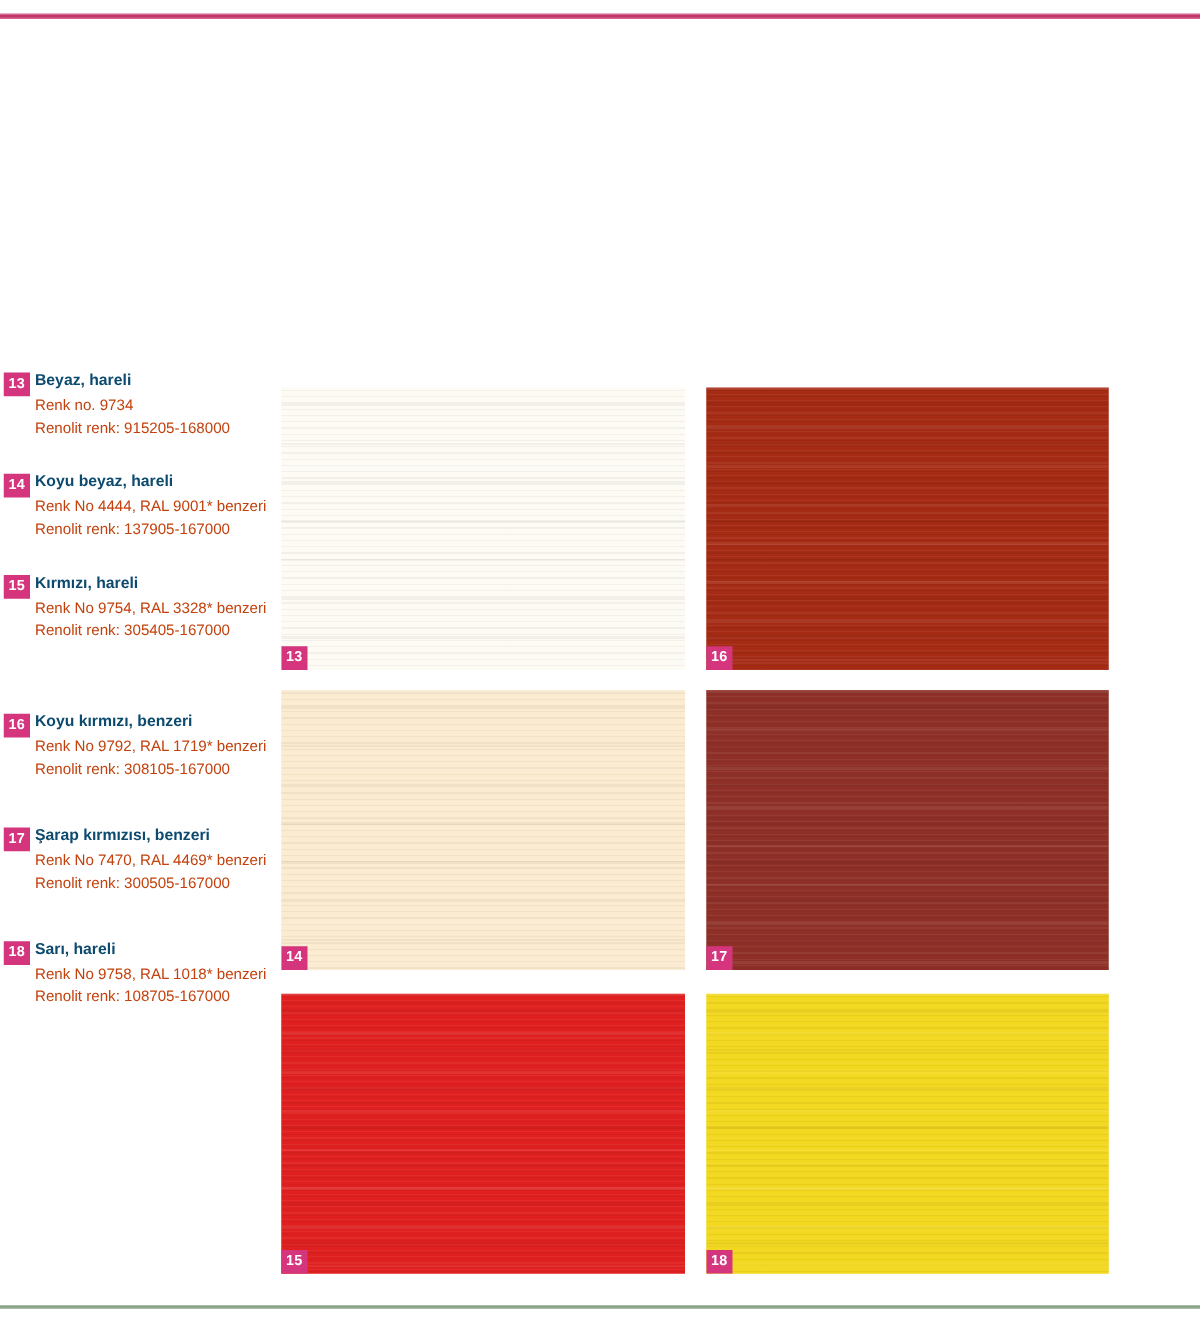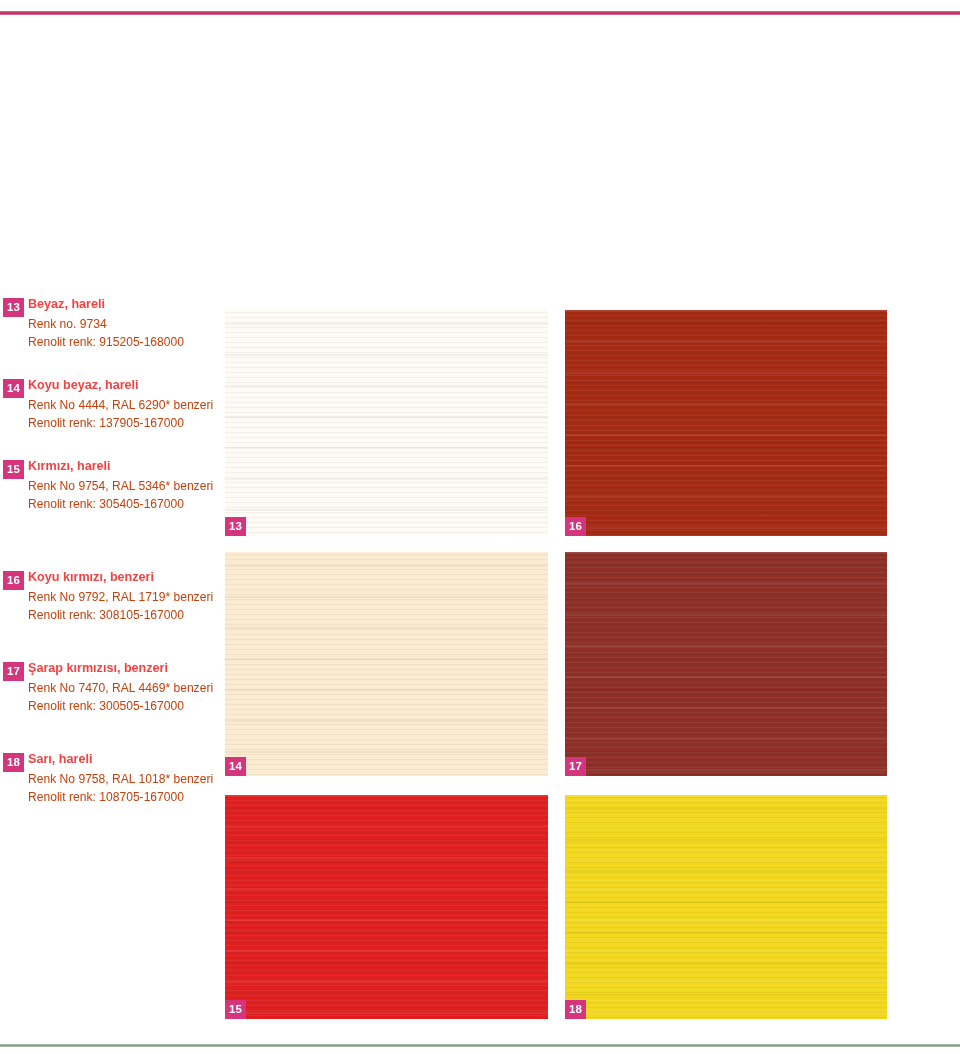--- a/index.html
+++ b/index.html
@@ -66,21 +66,21 @@
     font-size: 11.5px;
     font-weight: bold;
     line-height: 19px;
     text-align: center;
     letter-spacing: 0.2px;
   }
 
   .entry .e-title {
     font-size: 12.6px;
     font-weight: bold;
-    color: #ef4444;
+    color: #0c4a6e;
     line-height: 17px;
     margin-bottom: 3px;
     white-space: nowrap;
   }
 
   .entry .e-line {
     font-size: 12.1px;
     color: #c2410c;
     line-height: 17.5px;
     white-space: nowrap;
@@ -155,28 +155,28 @@
     <div class="entry">
       <span class="badge" style="background: rgb(212, 53, 125);">13</span>
       <div class="e-title">Beyaz, hareli</div>
       <div class="e-line">Renk no. 9734</div>
       <div class="e-line">Renolit renk: 915205-168000</div>
     </div>
 
     <div class="entry">
       <span class="badge" style="background: rgb(212, 53, 125);">14</span>
       <div class="e-title">Koyu beyaz, hareli</div>
-      <div class="e-line">Renk No 4444, RAL 6290* benzeri</div>
+      <div class="e-line">Renk No 4444, RAL 9001* benzeri</div>
       <div class="e-line">Renolit renk: 137905-167000</div>
     </div>
 
     <div class="entry">
       <span class="badge" style="background: rgb(212, 53, 125);">15</span>
       <div class="e-title">Kırmızı, hareli</div>
-      <div class="e-line">Renk No 9754, RAL 5346* benzeri</div>
+      <div class="e-line">Renk No 9754, RAL 3328* benzeri</div>
       <div class="e-line">Renolit renk: 305405-167000</div>
     </div>
 
     <div class="entry" style="margin-top:56px">
       <span class="badge" style="background: rgb(212, 53, 125);">16</span>
       <div class="e-title">Koyu kırmızı, benzeri</div>
       <div class="e-line">Renk No 9792, RAL 1719* benzeri</div>
       <div class="e-line">Renolit renk: 308105-167000</div>
     </div>
 

